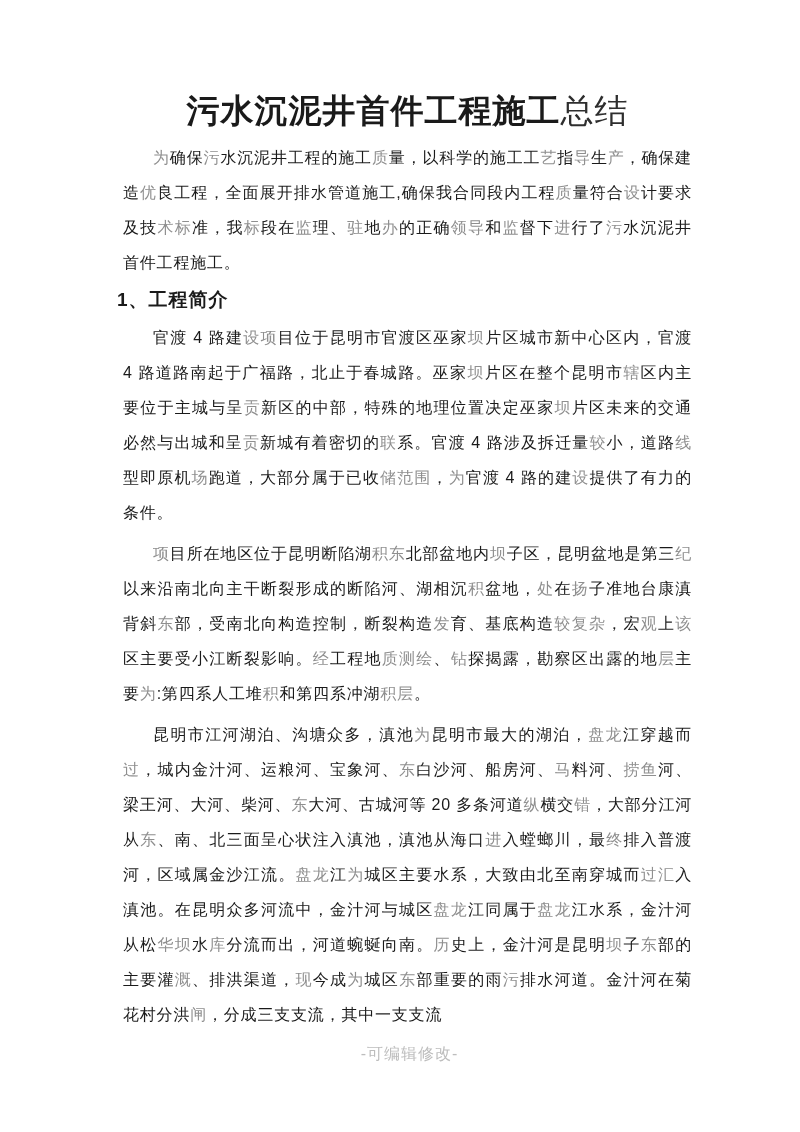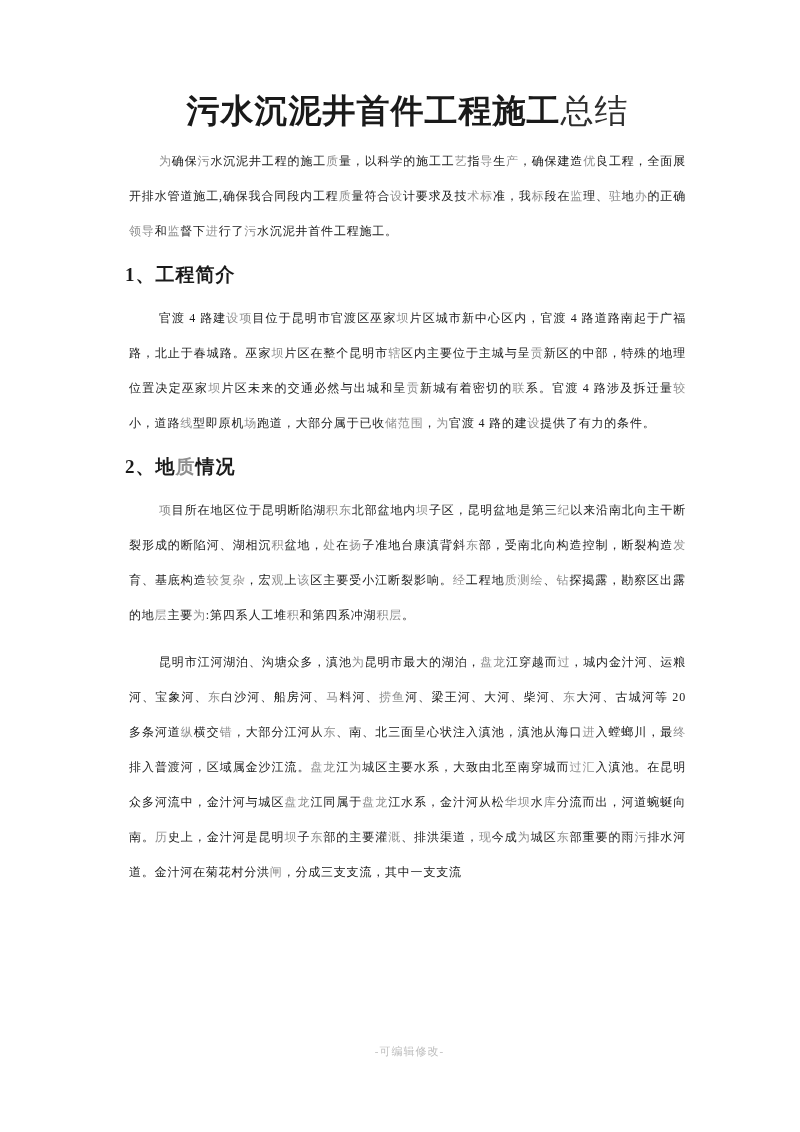--- a/index.html
+++ b/index.html
@@ -1,50 +1,49 @@
 <!DOCTYPE html>
 <html><head>
 <meta charset="utf-8">
 <style>
   html,body{margin:0;padding:0;background:#ffffff;}
   .page{
     width:800px;height:1132px;position:relative;margin:0 auto;
     background:#ffffff;overflow:hidden;
-    font-family:Liberation Serif, serif;
+    font-family:Liberation Sans, sans-serif;
     color:#1a1a1a;
   }
   .content{position:absolute;left:117px;top:90px;width:581px;}
   .doc-title{
     margin:0 0 8px 0;text-align:center;
     font-size:33px;line-height:42px;font-weight:700;
     letter-spacing:1px;white-space:nowrap;
   }
   .title-tail{font-weight:400;color:#2e2e2e;}
   .content p.p{
-    margin:12px;font-size:12px;line-height:35px;
+    margin:6px;font-size:16px;line-height:35px;
     text-align:justify;text-indent:30px;letter-spacing:0.8px;
     font-weight:400;
   }
   .content h2.h1{margin:0;font-size:21px;line-height:28px;font-weight:700;letter-spacing:1px;}
-  .content h3.h2{margin:8px;font-size:19px;line-height:28px;font-weight:700;letter-spacing:1px;}
+  .content h3.h2{margin:0;font-size:19px;line-height:28px;font-weight:700;letter-spacing:1px;}
   .lt{color:#8f8f8f;}
   .footer{
     position:absolute;left:0;right:0;top:1044px;text-align:center;
-    font-size:11px;color:#bdbdbd;letter-spacing:1px;padding-left:19px;
+    font-size:16px;color:#bdbdbd;letter-spacing:1px;padding-left:19px;
   }
 </style>
 </head>
 <body>
 
 <div class="page">
   <div class="content">
     <h1 class="doc-title"><span>污水沉泥井首件工程施工</span><span class="title-tail">总结</span></h1>
     <div>
         <p class="p"><span class="lt">为</span>确保<span class="lt">污</span>水沉泥井工程的施工<span class="lt">质</span>量，以科学的施工工<span class="lt">艺</span>指<span class="lt">导</span>生<span class="lt">产</span>，确保建造<span class="lt">优</span>良工程，全面展开排水管道施工,确保我合同段内工程<span class="lt">质</span>量符合<span class="lt">设</span>计要求及技<span class="lt">术</span><span class="lt">标</span>准，我<span class="lt">标</span>段在<span class="lt">监</span>理、<span class="lt">驻</span>地<span class="lt">办</span>的正确<span class="lt">领</span><span class="lt">导</span>和<span class="lt">监</span>督下<span class="lt">进</span>行了<span class="lt">污</span>水沉泥井首件工程施工。</p>
         <h3 class="h2">1、工程简介</h3>
         <p class="p">官渡 4 路建<span class="lt">设</span><span class="lt">项</span>目位于昆明市官渡区巫家<span class="lt">坝</span>片区城市新中心区内，官渡 4 路道路南起于广福路，北止于春城路。巫家<span class="lt">坝</span>片区在整个昆明市<span class="lt">辖</span>区内主要位于主城与呈<span class="lt">贡</span>新区的中部，特殊的地理位置决定巫家<span class="lt">坝</span>片区未来的交通必然与出城和呈<span class="lt">贡</span>新城有着密切的<span class="lt">联</span>系。官渡 4 路涉及拆迁量<span class="lt">较</span>小，道路<span class="lt">线</span>型即原机<span class="lt">场</span>跑道，大部分属于已收<span class="lt">储</span><span class="lt">范</span><span class="lt">围</span>，<span class="lt">为</span>官渡 4 路的建<span class="lt">设</span>提供了有力的条件。</p>
-        <h3 class="h2">2、地<span class="lt">质</span>情况</h3>
         <p class="p"><span class="lt">项</span>目所在地区位于昆明断陷湖<span class="lt">积</span><span class="lt">东</span>北部盆地内<span class="lt">坝</span>子区，昆明盆地是第三<span class="lt">纪</span>以来沿南北向主干断裂形成的断陷河、湖相沉<span class="lt">积</span>盆地，<span class="lt">处</span>在<span class="lt">扬</span>子准地台康滇背斜<span class="lt">东</span>部，受南北向构造控制，断裂构造<span class="lt">发</span>育、基底构造<span class="lt">较</span><span class="lt">复</span><span class="lt">杂</span>，宏<span class="lt">观</span>上<span class="lt">该</span>区主要受小江断裂影响。<span class="lt">经</span>工程地<span class="lt">质</span><span class="lt">测</span><span class="lt">绘</span>、<span class="lt">钻</span>探揭露，勘察区出露的地<span class="lt">层</span>主要<span class="lt">为</span>:第四系人工堆<span class="lt">积</span>和第四系冲湖<span class="lt">积</span><span class="lt">层</span>。</p>
         <p class="p">昆明市江河湖泊、沟塘众多，滇池<span class="lt">为</span>昆明市最大的湖泊，<span class="lt">盘</span><span class="lt">龙</span>江穿越而<span class="lt">过</span>，城内金汁河、运粮河、宝象河、<span class="lt">东</span>白沙河、船房河、<span class="lt">马</span>料河、<span class="lt">捞</span><span class="lt">鱼</span>河、梁王河、大河、柴河、<span class="lt">东</span>大河、古城河等 20 多条河道<span class="lt">纵</span>横交<span class="lt">错</span>，大部分江河从<span class="lt">东</span>、南、北三面呈心状注入滇池，滇池从海口<span class="lt">进</span>入螳螂川，最<span class="lt">终</span>排入普渡河，区域属金沙江流。<span class="lt">盘</span><span class="lt">龙</span>江<span class="lt">为</span>城区主要水系，大致由北至南穿城而<span class="lt">过</span><span class="lt">汇</span>入滇池。在昆明众多河流中，金汁河与城区<span class="lt">盘</span><span class="lt">龙</span>江同属于<span class="lt">盘</span><span class="lt">龙</span>江水系，金汁河从松<span class="lt">华</span><span class="lt">坝</span>水<span class="lt">库</span>分流而出，河道蜿蜒向南。<span class="lt">历</span>史上，金汁河是昆明<span class="lt">坝</span>子<span class="lt">东</span>部的主要灌<span class="lt">溉</span>、排洪渠道，<span class="lt">现</span>今成<span class="lt">为</span>城区<span class="lt">东</span>部重要的雨<span class="lt">污</span>排水河道。金汁河在菊花村分洪<span class="lt">闸</span>，分成三支支流，其中一支支流</p>
       </div>
   </div>
   <div class="footer">-可编辑修改-</div>
 </div>
 
 </body></html>

